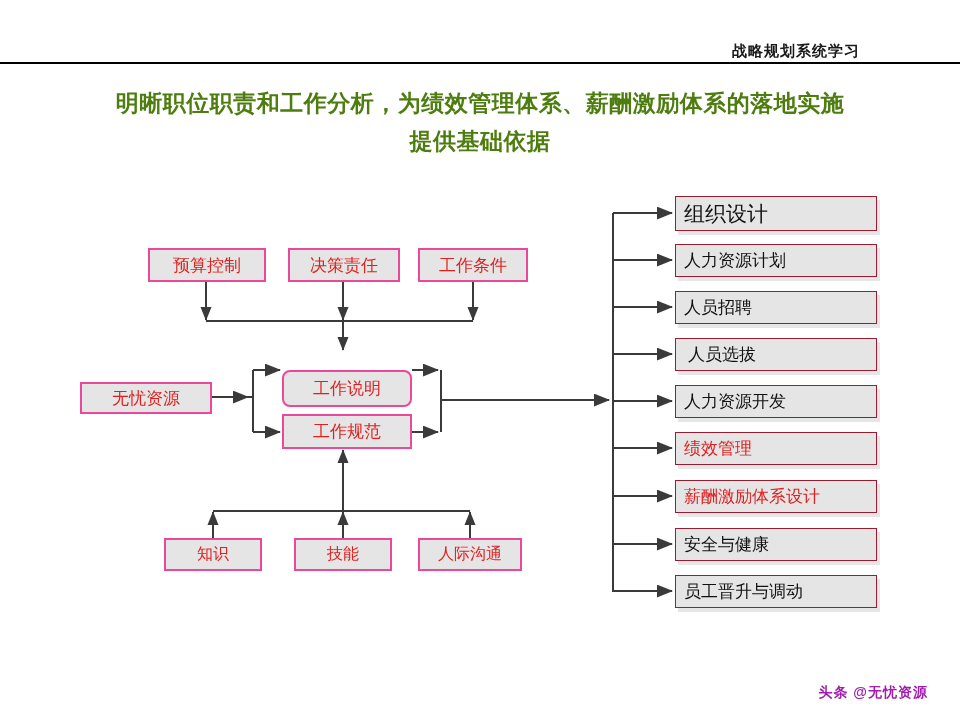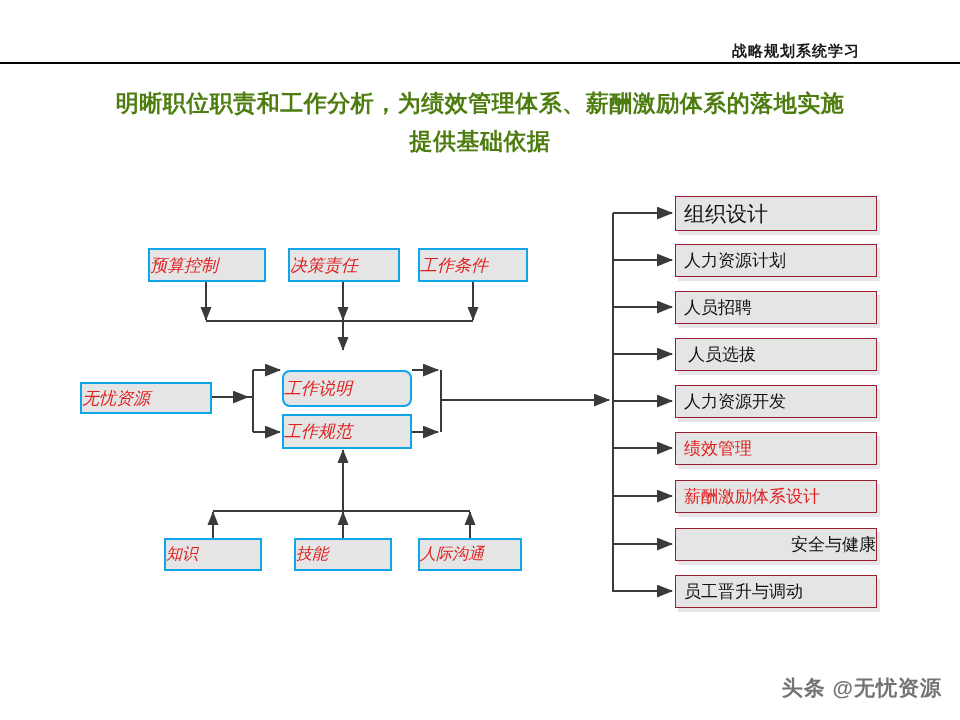--- a/index.html
+++ b/index.html
@@ -70,48 +70,47 @@
   .node {
     position: absolute;
     box-sizing: border-box;
     background: #e5e5e5;
     display: flex;
     align-items: center;
     white-space: nowrap;
   }
   
   .node.left {
-    border: 2px solid #0ea5e9;
-    justify-content: flex-start;
+    border: 2px solid #ec4899;
+    justify-content: center;
     color: #e02020;
     font-size: 17px;
-    font-style: italic;
   }
   .node.left.small { font-size: 16px; }
 
   
   .node.right {
     border: 1.5px solid #9b1b30;
     justify-content: flex-start;
     padding-left: 8px;
     color: #111111;
     font-size: 17px;
     box-shadow: 3px 4px 0 0 rgba(210, 210, 215, 0.55);
   }
   .node.right.accent { color: #e02020; }
   .node.right.big { font-size: 21px; }
 
   
   #watermark {
     position: absolute;
-    right: 18px;
+    right: 32px;
     bottom: 18px;
-    font-size: 21px;
+    font-size: 14px;
     font-weight: bold;
-    color: #737373;
+    color: #a21caf;
     letter-spacing: 1px;
     white-space: nowrap;
   }
 </style>
 </head>
 <body>
 
 <div id="header-bar">
   <div id="header-title">战略规划系统学习</div>
 </div>
@@ -222,21 +221,21 @@
   </div>
   <div class="node right" style="left:675px; top:385px; width:202px; height:33px;">
     <span>人力资源开发</span>
   </div>
   <div class="node right accent" style="left:675px; top:432px; width:202px; height:33px;">
     <span>绩效管理</span>
   </div>
   <div class="node right accent" style="left:675px; top:480px; width:202px; height:33px;">
     <span>薪酬激励体系设计</span>
   </div>
-  <div class="node right" style="left:675px; top:528px; width:202px; height:33px;justify-content:flex-end;">
+  <div class="node right" style="left:675px; top:528px; width:202px; height:33px;">
     <span>安全与健康</span>
   </div>
   <div class="node right" style="left:675px; top:575px; width:202px; height:33px;">
     <span>员工晋升与调动</span>
   </div>
 
 </div>
 
 <div id="watermark">头条 @无忧资源</div>
 

